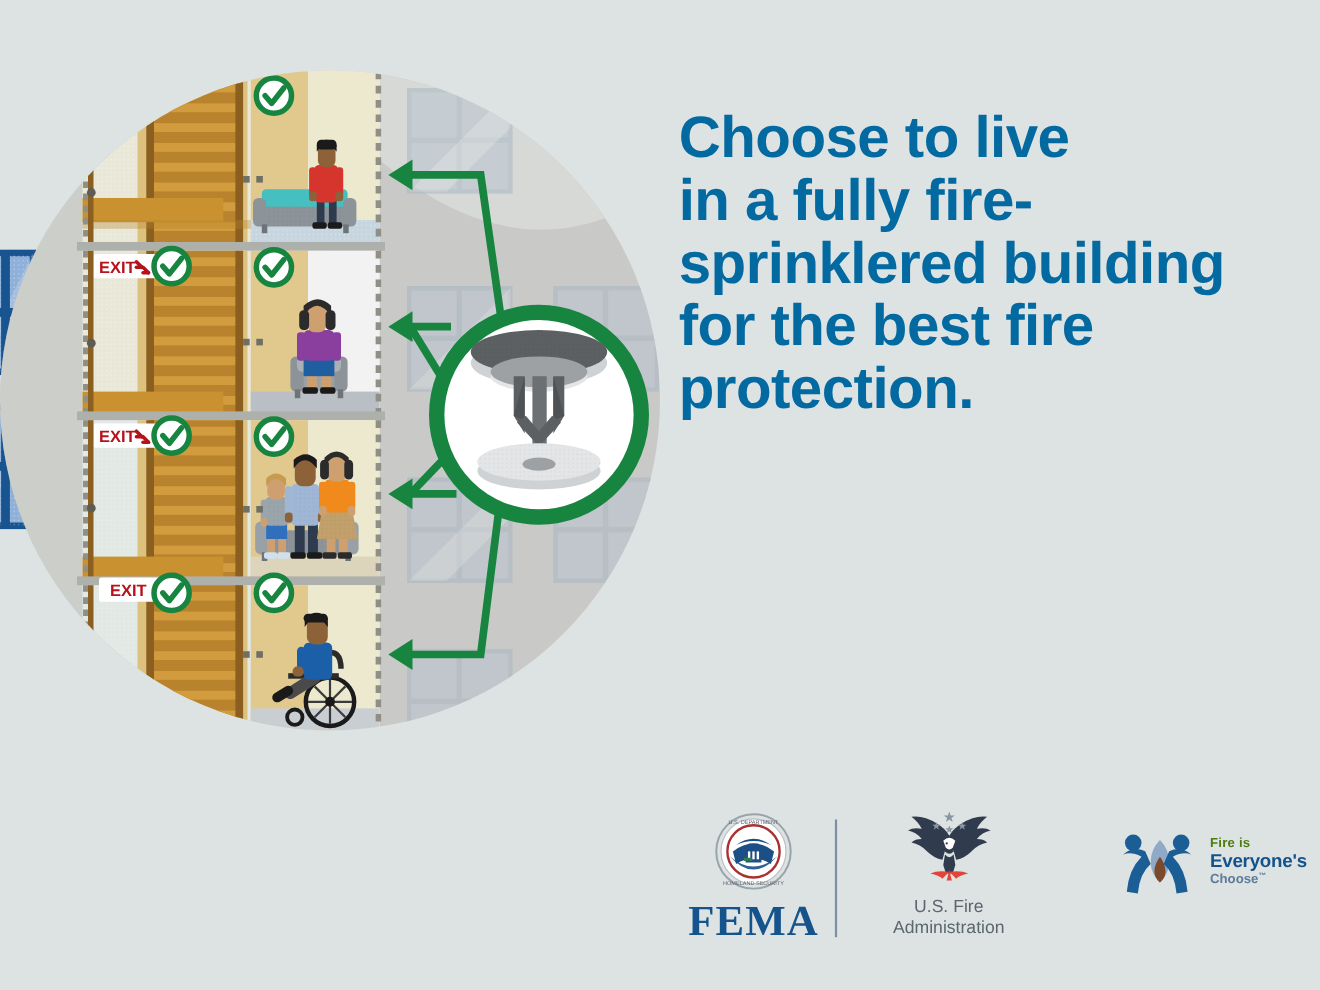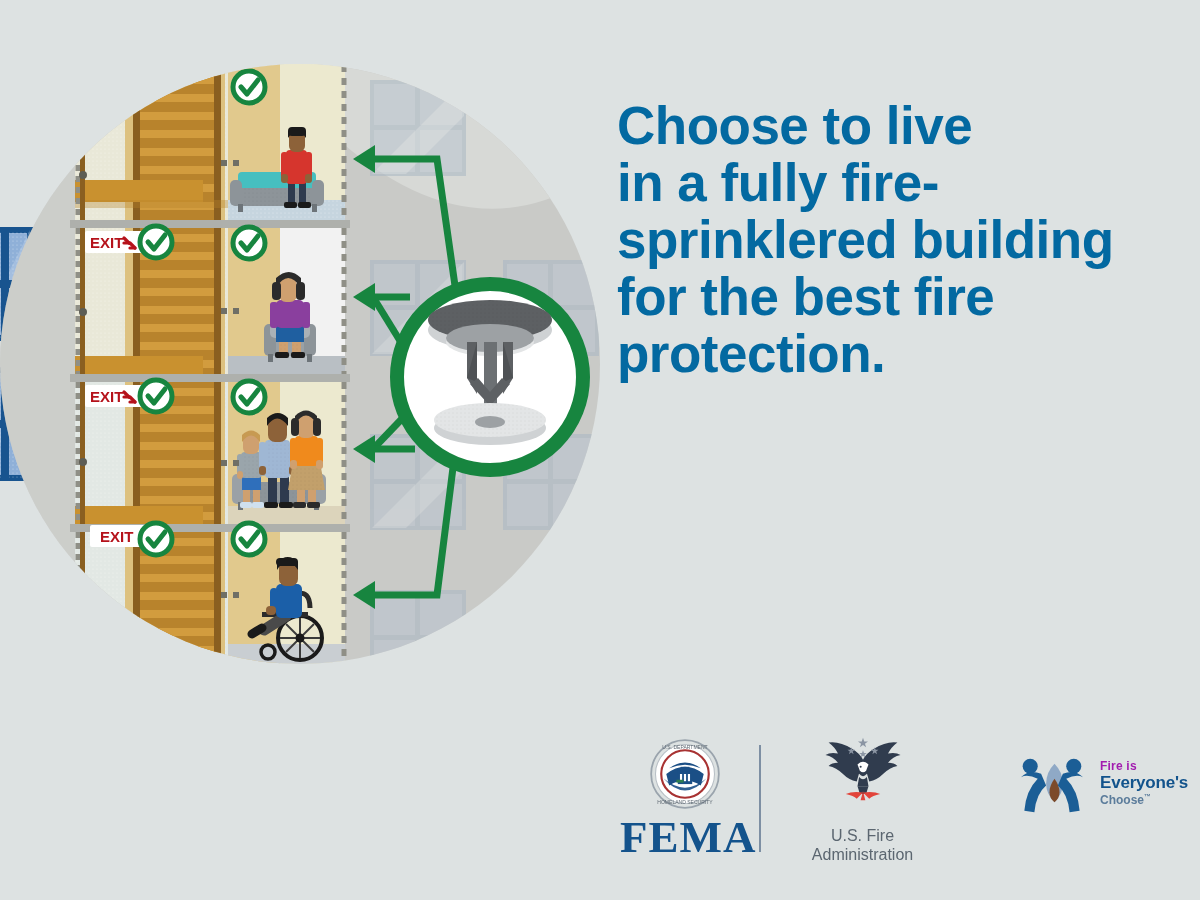--- a/index.html
+++ b/index.html
@@ -29,45 +29,45 @@
     font-family:"Liberation Sans", sans-serif;
     white-space:pre-line;
   }
 
   
   .footer{position:absolute;left:600px;top:730px;width:600px;height:140px;}
   .logo-fema{position:absolute;left:20px;top:8px;width:130px;text-align:center;}
   .fema-word{
     font-family:"Liberation Serif", serif;
     font-weight:bold;
-    font-size:45px;
+    font-size:39px;
     color:#14538c;
     letter-spacing:1px;
     line-height:42px;
     margin-top:2px;
   }
   .divider{
     position:absolute;left:159px;top:15px;
     width:2px;height:107px;background:#7d8fa3;
   }
   .logo-usfa{position:absolute;left:195px;top:6px;width:135px;text-align:center;}
   .usfa-word{
     font-family:"Liberation Sans", sans-serif;
     font-size:16px;
     color:#5b6670;
     line-height:19px;
-    margin-top:12px;
+    margin-top:0;
   }
   .logo-fief{position:absolute;left:412px;top:22px;width:180px;height:70px;}
   .fief-text{
     position:absolute;left:88px;top:8px;
     line-height:1;
     color:#1b5e96;
   }
-  .fief-l1{font-size:12px;font-weight:bold;color:#a21caf;letter-spacing:.2px;}
+  .fief-l1{font-size:12px;font-weight:bold;color:#4d7c0f;letter-spacing:.2px;}
   .fief-l2{font-size:17px;font-weight:bold;color:#12538c;letter-spacing:-.2px;margin-top:2px;}
   .fief-l3{font-size:12px;font-weight:bold;color:#5b7c9b;margin-top:2px;}
   .tm{font-size:7px;vertical-align:super;}
 </style>
 </head>
 <body>
 
 <div id="stage">
 
   <div class="illus">

